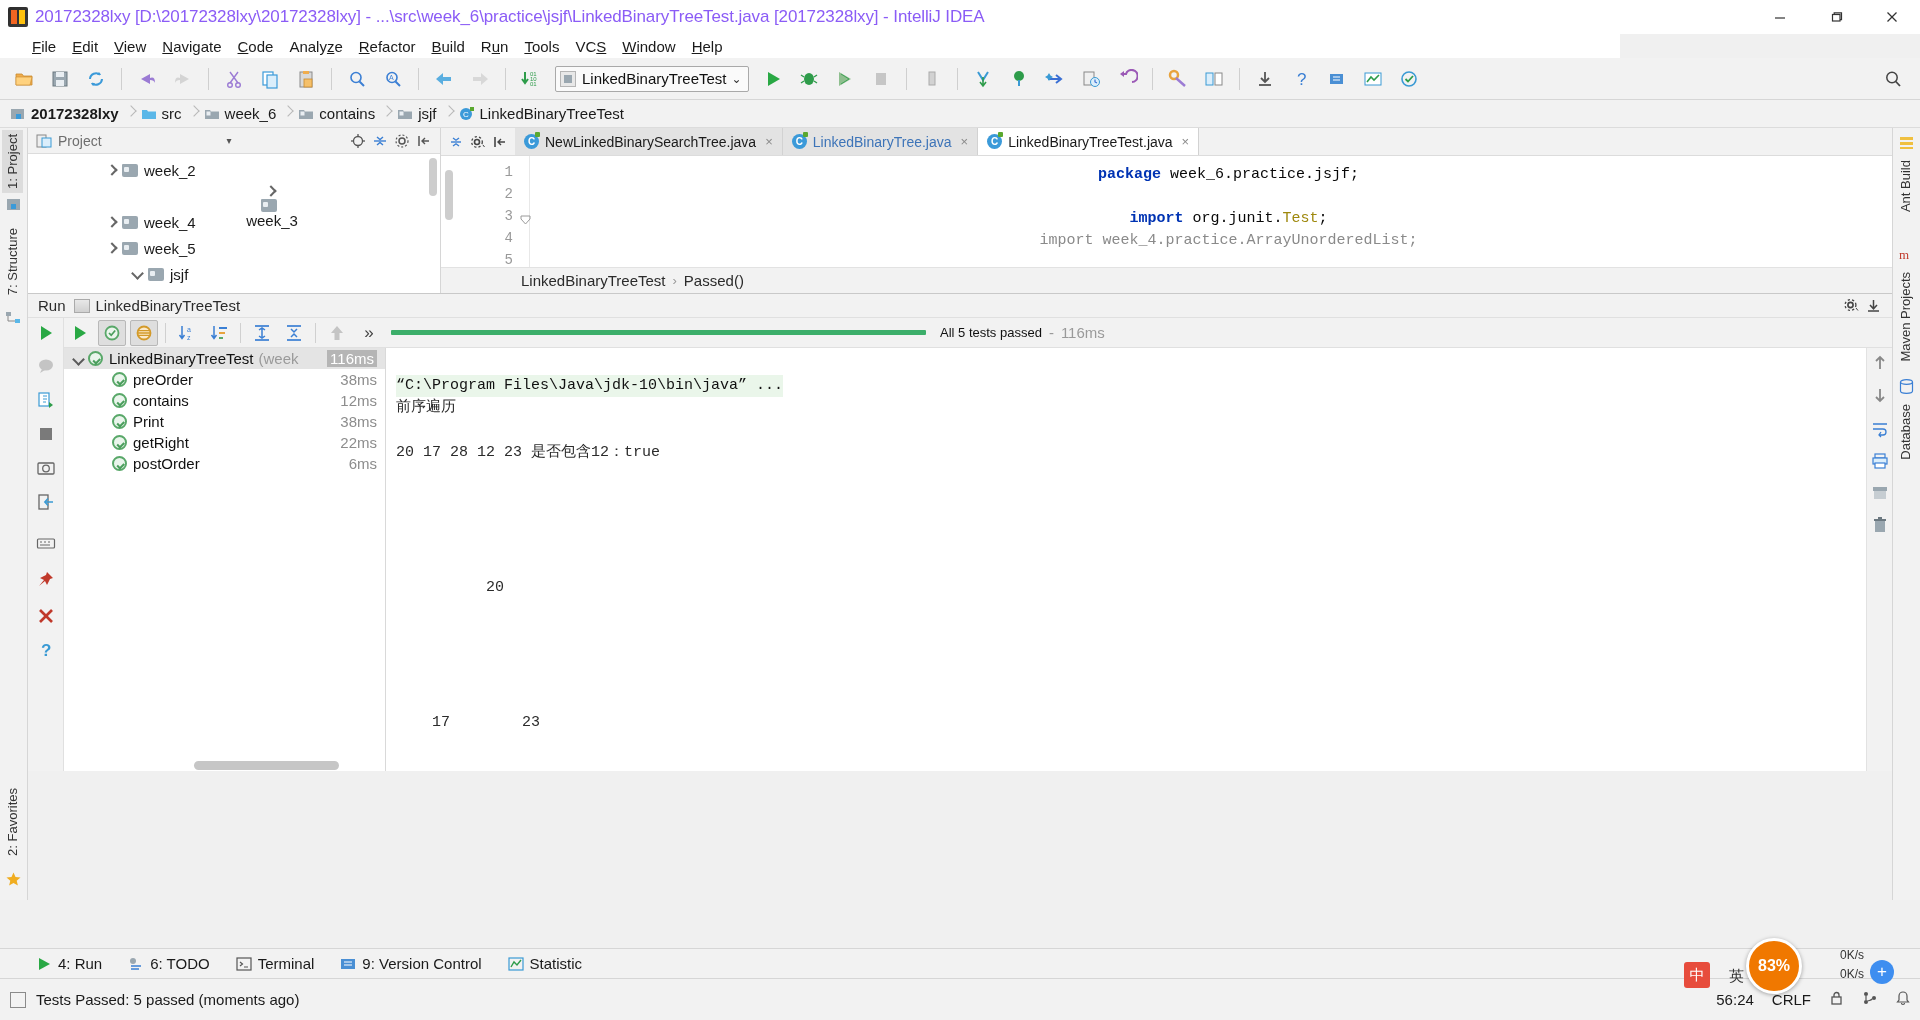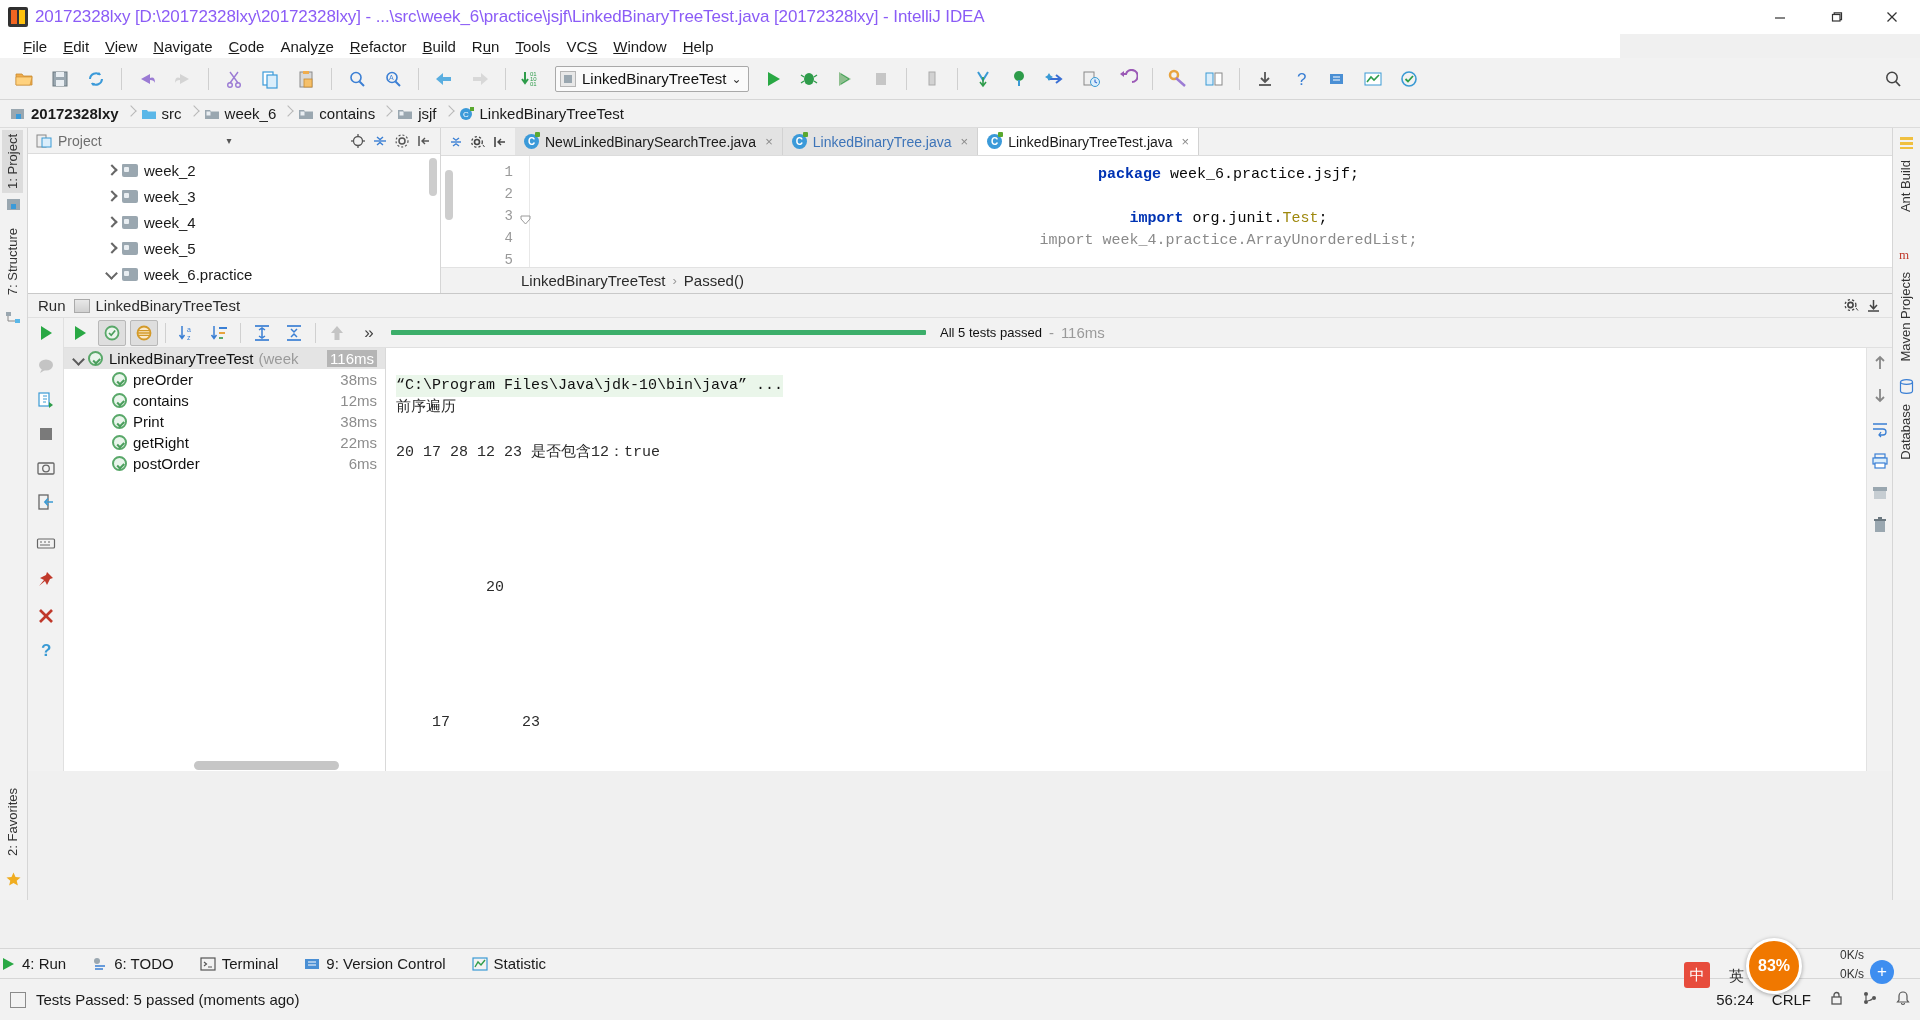--- a/index.html
+++ b/index.html
@@ -46,21 +46,21 @@
     position: absolute; right: 0; top: 0; height: 34px; display: flex;
   }
   .win-btn {
     width: 56px; height: 34px; display: flex; align-items: center; justify-content: center;
   }
   .win-btn svg { display: block; }
 
   
   .menubar {
     position: absolute; left: 0; top: 34px; width: 1620px; height: 24px;
-    background: #ffffff; display: flex; align-items: center; padding-left: 15px;
+    background: #ffffff; display: flex; align-items: center; padding-left: 24px;
   }
   .menu-item {
     font-size: 15px; color: #1a1a1a; padding: 2px 8px; white-space: nowrap;
   }
   .menu-item u { text-decoration: underline; }
 
   
   .toolbar {
     position: absolute; left: 0; top: 58px; width: 1920px; height: 42px;
     background: #f2f2f2; border-bottom: 1px solid #d6d6d6;
@@ -338,21 +338,21 @@
     border-left: 1px solid #e2e2e2;
   }
   .console-right .cr-ico {
     position: absolute; left: 4px; width: 18px; height: 18px;
   }
 
   
   .bottombar {
     position: absolute; left: 0; bottom: 42px; width: 1920px; height: 30px;
     background: #f2f2f2; border-top: 1px solid #d6d6d6;
-    display: flex; align-items: center; 
+    display: flex; align-items: center; padding-left: 36px;
   }
   .bb-item {
     display: flex; align-items: center; font-size: 15px; color: #1a1a1a;
     margin-right: 26px; white-space: nowrap;
   }
   .bb-item .bb-ico { width: 16px; height: 16px; margin-right: 6px; flex:0 0 auto;}
 
   
   .statusbar {
     position: absolute; left: 0; bottom: 0; width: 1920px; height: 42px;
@@ -770,39 +770,34 @@
             </svg>
         </span>
       </span>
     </div>
     <div class="tree">
       <div class="tnode" style="padding-left:76px;">
         <span class="arrow right"></span>
         <span class="folder"></span>
         <span class="tlabel">week_2</span>
       </div>
-      <div class="tnode" style="padding-left:76px;">
+      <div class="tnode" style="padding-left:76px;flex-direction:column;">
         <span class="arrow right"></span>
         <span class="folder"></span>
         <span class="tlabel">week_3</span>
       </div>
       <div class="tnode" style="padding-left:76px;">
         <span class="arrow right"></span>
         <span class="folder"></span>
         <span class="tlabel">week_4</span>
       </div>
       <div class="tnode" style="padding-left:76px;">
         <span class="arrow right"></span>
         <span class="folder"></span>
         <span class="tlabel">week_5</span>
-      </div>
-      <div class="tnode" style="padding-left:76px;">
-        <span class="arrow down"></span>
-        <span class="folder"></span>
-        <span class="tlabel">week_6.practice</span>
       </div>
       <div class="tnode" style="padding-left:102px;">
         <span class="arrow down"></span>
         <span class="folder"></span>
         <span class="tlabel">jsjf</span>
       </div>
     </div>
     <div class="proj-scroll"></div>
   </div>
 

